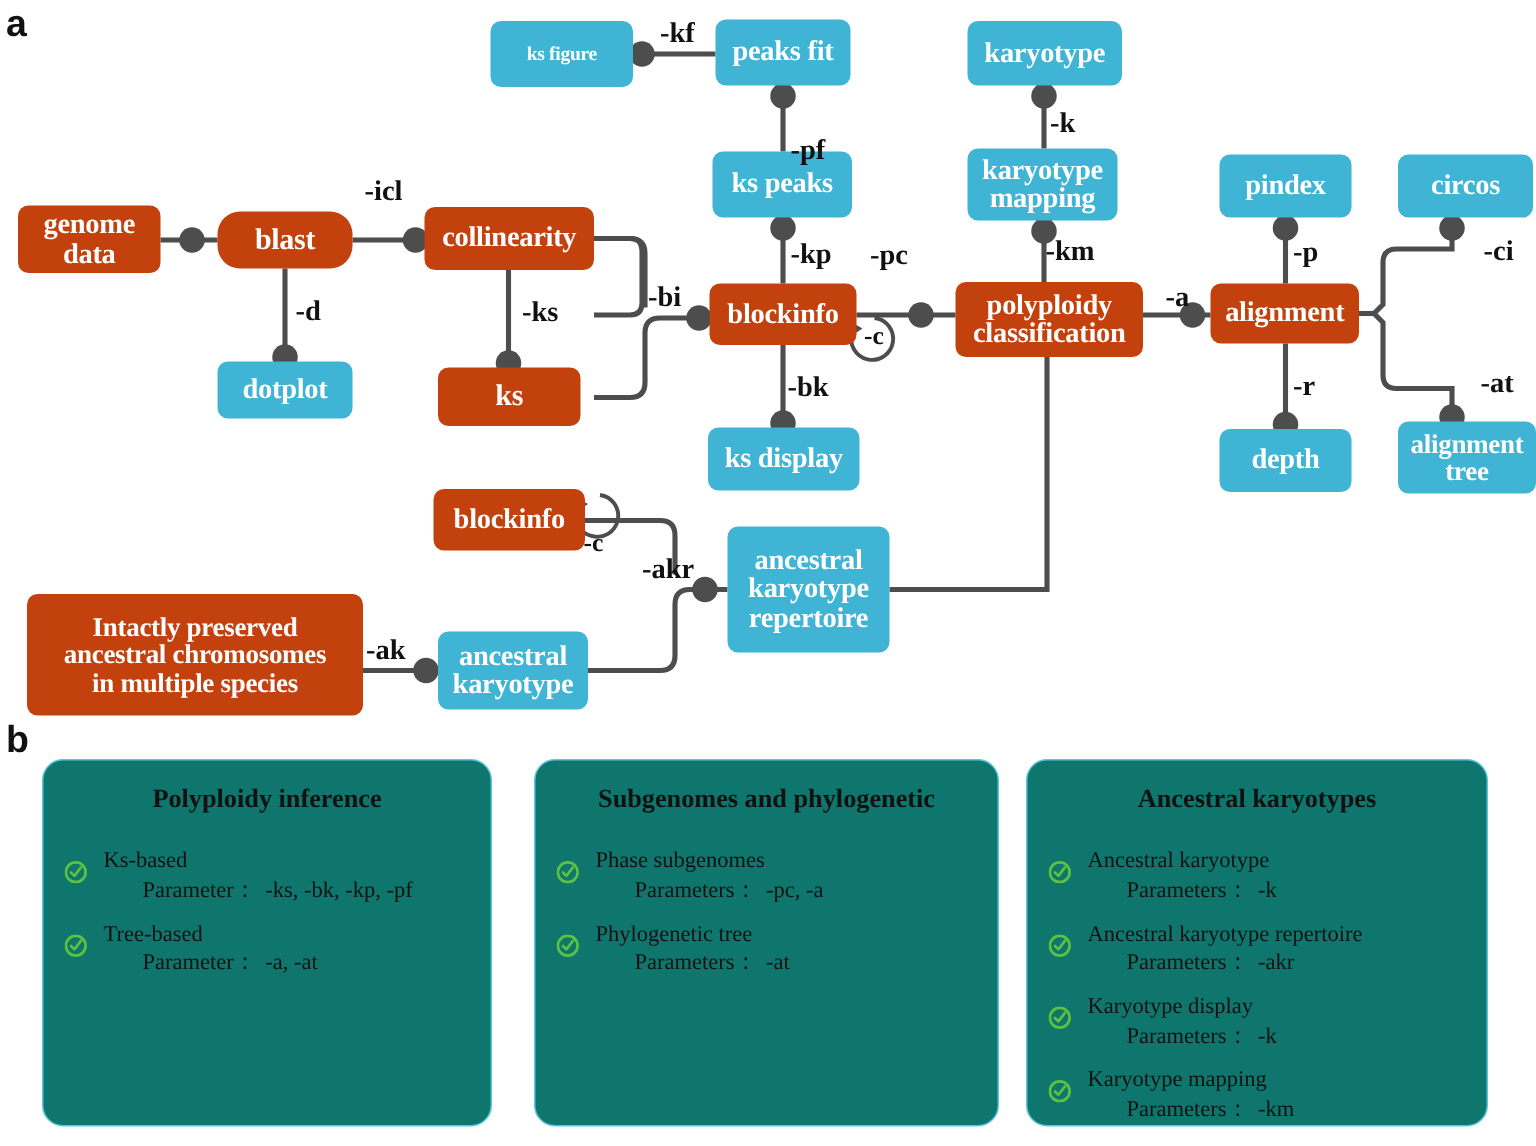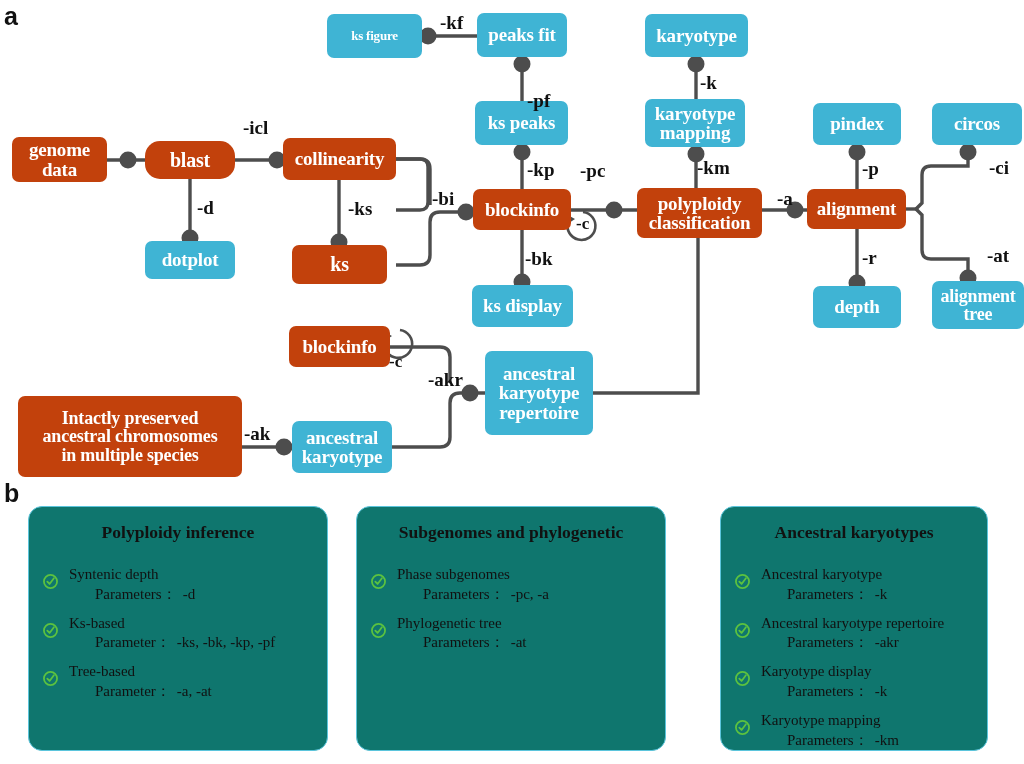--- a/index.html
+++ b/index.html
@@ -217,28 +217,20 @@
 
   <div id="card-layer">
       <div class="card" style="left: 28px; top: 506px; width: 300px; height: 245px;">
         <div class="card-title">Polyploidy inference</div>
         <ul class="card-list">
           <li class="card-item">
             <span class="chk"><svg viewBox="0 0 16 16" width="15" height="15">
                 <circle cx="8" cy="8" r="7" fill="none" stroke="#5cc23f" stroke-width="1.9"></circle>
                 <path d="M4.6 8.2 L7 10.6 L11.6 4.6" fill="none" stroke="#5cc23f" stroke-width="1.9" stroke-linecap="round" stroke-linejoin="round"></path>
               </svg></span>
-            <span class="item-name">Syntenic depth</span>
-            <span class="item-params"><span>Parameters：</span><span class="pval">-d</span></span>
-          </li>
-          <li class="card-item">
-            <span class="chk"><svg viewBox="0 0 16 16" width="15" height="15">
-                <circle cx="8" cy="8" r="7" fill="none" stroke="#5cc23f" stroke-width="1.9"></circle>
-                <path d="M4.6 8.2 L7 10.6 L11.6 4.6" fill="none" stroke="#5cc23f" stroke-width="1.9" stroke-linecap="round" stroke-linejoin="round"></path>
-              </svg></span>
             <span class="item-name">Ks-based</span>
             <span class="item-params"><span>Parameter：</span><span class="pval">-ks, -bk, -kp, -pf</span></span>
           </li>
           <li class="card-item">
             <span class="chk"><svg viewBox="0 0 16 16" width="15" height="15">
                 <circle cx="8" cy="8" r="7" fill="none" stroke="#5cc23f" stroke-width="1.9"></circle>
                 <path d="M4.6 8.2 L7 10.6 L11.6 4.6" fill="none" stroke="#5cc23f" stroke-width="1.9" stroke-linecap="round" stroke-linejoin="round"></path>
               </svg></span>
             <span class="item-name">Tree-based</span>
             <span class="item-params"><span>Parameter：</span><span class="pval">-a, -at</span></span>
@@ -259,21 +251,21 @@
           <li class="card-item">
             <span class="chk"><svg viewBox="0 0 16 16" width="15" height="15">
                 <circle cx="8" cy="8" r="7" fill="none" stroke="#5cc23f" stroke-width="1.9"></circle>
                 <path d="M4.6 8.2 L7 10.6 L11.6 4.6" fill="none" stroke="#5cc23f" stroke-width="1.9" stroke-linecap="round" stroke-linejoin="round"></path>
               </svg></span>
             <span class="item-name">Phylogenetic tree</span>
             <span class="item-params"><span>Parameters：</span><span class="pval">-at</span></span>
           </li>
         </ul>
       </div>
-      <div class="card" style="left: 720px; top: 506px; width: 268px; height: 245px;">
+      <div class="card" style="left: 684px; top: 506px; width: 308px; height: 245px;">
         <div class="card-title">Ancestral karyotypes</div>
         <ul class="card-list">
           <li class="card-item">
             <span class="chk"><svg viewBox="0 0 16 16" width="15" height="15">
                 <circle cx="8" cy="8" r="7" fill="none" stroke="#5cc23f" stroke-width="1.9"></circle>
                 <path d="M4.6 8.2 L7 10.6 L11.6 4.6" fill="none" stroke="#5cc23f" stroke-width="1.9" stroke-linecap="round" stroke-linejoin="round"></path>
               </svg></span>
             <span class="item-name">Ancestral karyotype</span>
             <span class="item-params"><span>Parameters：</span><span class="pval">-k</span></span>
           </li>

